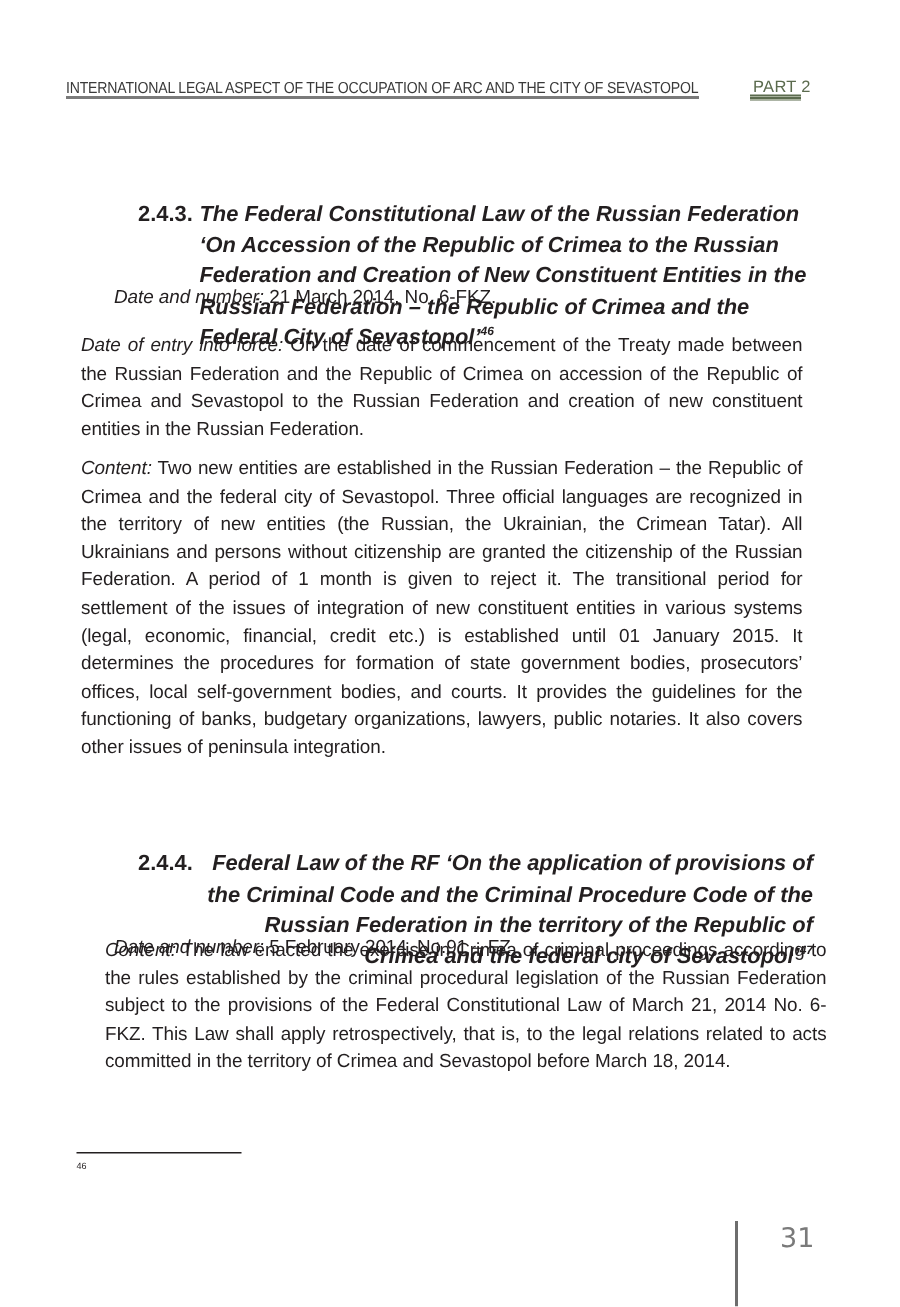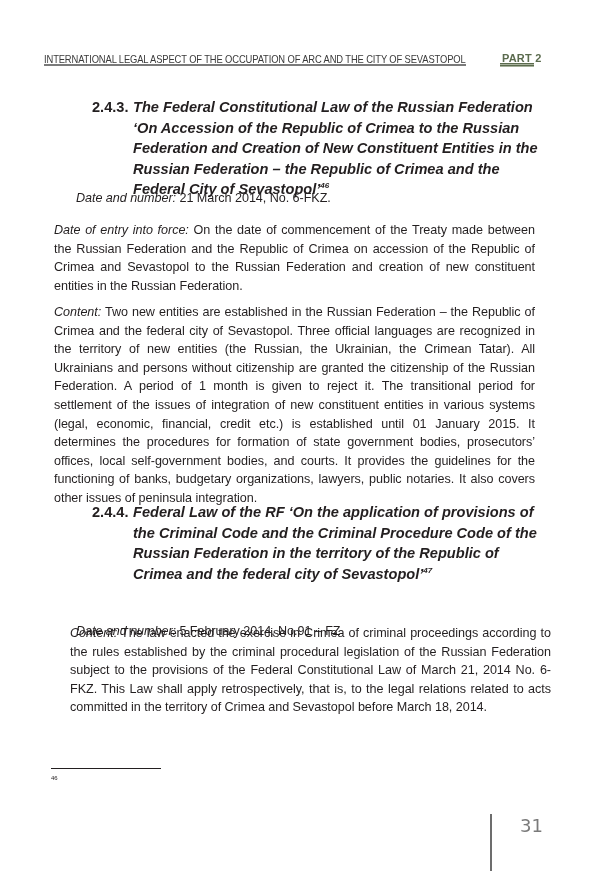--- a/index.html
+++ b/index.html
@@ -11,35 +11,35 @@
       position: absolute; left: 44px; top: 53px; width: 422px;
       font-size: 10.6px; letter-spacing: -0.15px; color: #3a3a3a;
       white-space: nowrap; transform-origin: left top;
     }
     .running-head-rule {
       position: absolute; left: 44px; top: 64px; width: 422px; height: 2px;
       background: #7a7a7a;
     }
     .part-label {
       position: absolute; left: 502px; top: 52px;
-      font-size: 11px; font-weight: bold; color: #5b6b4e; letter-spacing: 0.2px;
+      font-size: 11px; font-weight: normal; color: #5b6b4e; letter-spacing: 0.2px;
     }
     .part-rule {
       position: absolute; left: 500px; top: 63px; width: 34px; height: 4px;
       background: repeating-linear-gradient(to bottom, #5b6b4e 0 1px, #a7b19c 1px 2px);
     }
     .section-heading {
       position: absolute; left: 92px; width: 450px;
-      font-size: 14.6px; font-weight: bold; line-height: 20.5px; color: #231f20;
+      font-size: 14.6px; font-weight: bold; line-height: 20.5px; color: #231f20; margin-top: 36px;
     }
     .section-heading .num { position: absolute; left: 0; top: 0; }
     .section-heading .title { display: block; margin-left: 41px; font-style: italic; }
     .section-heading sup { font-size: 8px; vertical-align: 6px; line-height: 0; }
     #h1 { top: 97px; }
-    #h2 { top: 502px; }
+    #h2 { top: 530px; text-align: right; }
     .para {
       position: absolute; left: 54px; width: 481px;
       font-size: 12.6px; line-height: 18.6px; text-align: justify; color: #231f20;
       letter-spacing: -0.05px;
     }
     .para .lbl { font-style: italic; }
     .indent { left: 76px; width: 440px; }
     #p-date1 { top: 189px; }
     #p-entry { top: 221px; }
     #p-content1 { top: 303px; }

